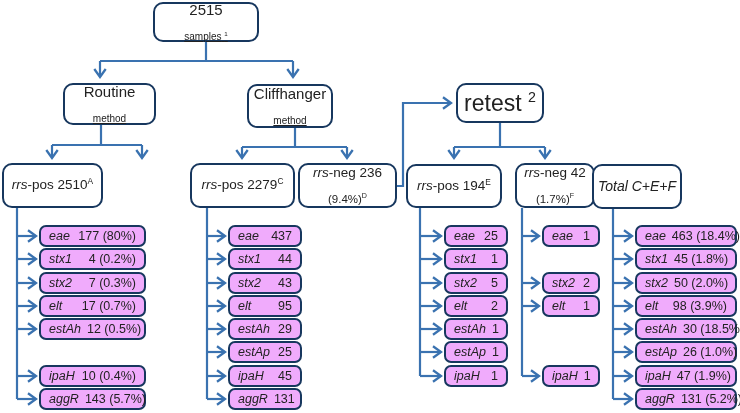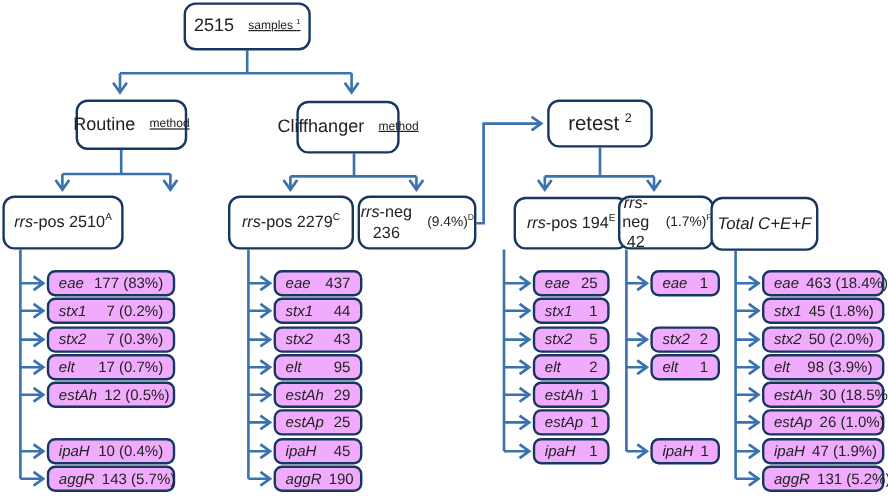--- a/index.html
+++ b/index.html
@@ -4,28 +4,28 @@
 <style>
   html,body { margin:0; padding:0; background:#ffffff; }
   #stage {
     position:relative; width:740px; height:413px; background:#ffffff;
     font-family:"Liberation Sans", sans-serif; color:#222222; overflow:hidden;
   }
   svg.connectors { position:absolute; left:0; top:0; width:740px; height:413px; }
   .node {
     position:absolute; box-sizing:border-box; background:#ffffff;
     border:2.5px solid #17375E; border-radius:10px;
-    display:flex; flex-direction:row; align-items:center; justify-content:center;
+    display:flex; flex-direction:column; align-items:center; justify-content:center;
     text-align:center; line-height:1.22;gap:12px;
   }
   .node .l1 { font-size:15px; }
   .node .l2 { font-size:10px;text-decoration:underline; }
   .rrs { font-size:13.5px; line-height:1.2;justify-content:center; }
   .rrs .sub { font-size:11.5px; }
-  .retest { font-size:17px;text-align:right; }
+  .retest { font-size:23px;text-align:right; }
   .total { font-style:italic; font-size:14px; }
   sup { font-size:62%; line-height:0; vertical-align:super; }
   .gbox {
     position:absolute; box-sizing:border-box; height:22px; background:#f0abfc;
     border:2px solid #17375E; border-radius:7px;
     display:flex; align-items:center; justify-content:space-between;
     padding:0 8px; font-size:12.5px; white-space:nowrap;
   }
   .gbox .g { font-style:italic; }
   .gbox .v { margin-left:6px; }
@@ -132,38 +132,38 @@
   <div class="node rrs" style="left:2px;top:163px;width:101px;height:45px">
     <div><i>rrs</i><span>-pos 2510</span><sup>A</sup></div>
   </div>
   <div class="node rrs" style="left:190px;top:163px;width:105px;height:45px">
     <div><i>rrs</i><span>-pos 2279</span><sup>C</sup></div>
   </div>
   <div class="node rrs" style="left:298px;top:163px;width:99px;height:45px">
     <div><i>rrs</i><span>-neg 236</span></div>
     <div class="sub"><span>(9.4%)</span><sup>D</sup></div>
   </div>
-  <div class="node rrs" style="left:428px;top:164px;width:96px;height:44px">
+  <div class="node rrs" style="left:406px;top:164px;width:96px;height:44px">
     <div><i>rrs</i><span>-pos 194</span><sup>E</sup></div>
   </div>
   <div class="node rrs" style="left:515px;top:163px;width:80px;height:45px">
     <div><i>rrs</i><span>-neg 42</span></div>
     <div class="sub"><span>(1.7%)</span><sup>F</sup></div>
   </div>
   <div class="node total" style="left:592px;top:164px;width:90px;height:45px">
     <div>Total C+E+F</div>
   </div>
 
   <div class="gbox" style="left:39px;top:225px;width:107px">
       <i class="g">eae</i>
-      <span class="v">177 (83%)</span>
+      <span class="v">177 (80%)</span>
     </div>
   <div class="gbox" style="left:39px;top:248px;width:107px">
       <i class="g">stx1</i>
-      <span class="v">7 (0.2%)</span>
+      <span class="v">4 (0.2%)</span>
     </div>
   <div class="gbox" style="left:39px;top:272px;width:107px">
       <i class="g">stx2</i>
       <span class="v">7 (0.3%)</span>
     </div>
   <div class="gbox" style="left:39px;top:295px;width:107px">
       <i class="g">elt</i>
       <span class="v">17 (0.7%)</span>
     </div>
   <div class="gbox" style="left:39px;top:318px;width:107px">
@@ -202,21 +202,21 @@
   <div class="gbox" style="left:228px;top:341px;width:74px">
       <i class="g">estAp</i>
       <span class="v">25</span>
     </div>
   <div class="gbox" style="left:228px;top:365px;width:74px">
       <i class="g">ipaH</i>
       <span class="v">45</span>
     </div>
   <div class="gbox" style="left:228px;top:388px;width:74px">
       <i class="g">aggR</i>
-      <span class="v">190</span>
+      <span class="v">131</span>
     </div>
 
   <div class="gbox" style="left:444px;top:225px;width:64px">
       <i class="g">eae</i>
       <span class="v">25</span>
     </div>
   <div class="gbox" style="left:444px;top:248px;width:64px">
       <i class="g">stx1</i>
       <span class="v">1</span>
     </div>

